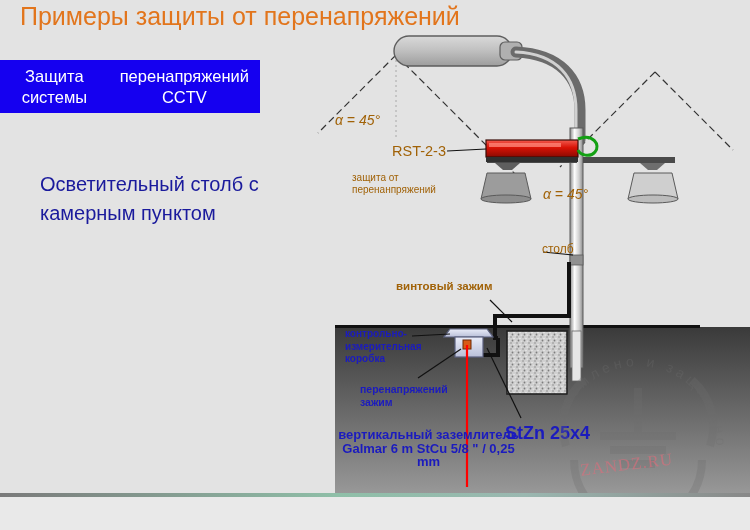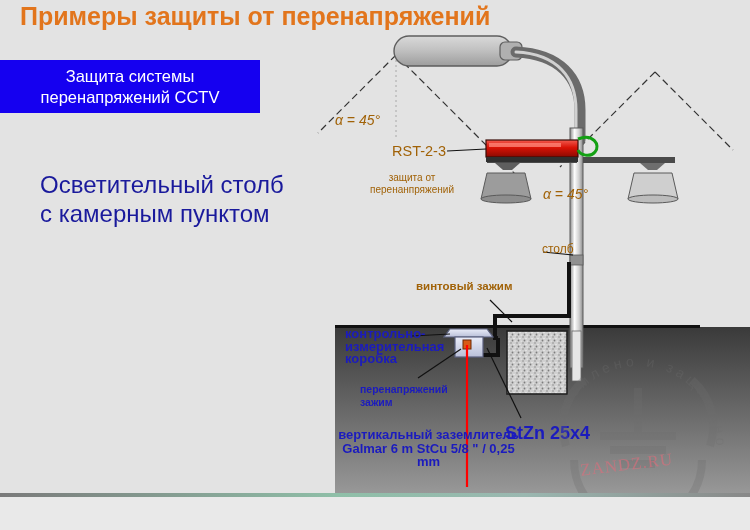--- a/index.html
+++ b/index.html
@@ -9,52 +9,51 @@
     font-family:"Liberation Sans", sans-serif;
     position:relative;
   }
   #slide{position:absolute;left:0;top:0;width:750px;height:530px;background:#e3e3e3;overflow:hidden;}
 
   
   .title{
     position:absolute;left:20px;top:2px;
     font-size:25px;color:#e2751c;letter-spacing:0px;
     white-space:nowrap;
-    font-weight:bold;
   }
 
   
   .cctv-box{
     position:absolute;left:0px;top:60px;width:260px;height:53px;
     background:#1500f0;color:#ffffff;
-    display:flex;flex-direction:column;align-items:center;justify-content:center;
+    display:flex;align-items:center;justify-content:center;
     font-size:16.5px;line-height:21px;text-align:center;
   }
 
   
   .lead-text{
     position:absolute;left:40px;top:170px;width:260px;
-    color:#1a1a9c;font-size:24px;line-height:29px;
+    color:#1a1a9c;font-size:20px;line-height:29px;
   }
 
   
   #diagram{position:absolute;left:0;top:0;width:750px;height:497px;}
 
   
   .lbl{position:absolute;white-space:nowrap;}
   .lbl-black{color:#a16207;}
   .lbl-blue{color:#1b1bbe;}
 
   .alpha1{left:335px;top:112px;font-size:14px;font-style:italic;}
   .alpha2{left:543px;top:186px;font-size:14px;font-style:italic;}
   .rstlabel{left:392px;top:143px;font-size:14.5px;}
-  .rstsub{left:352px;top:172px;font-size:10px;line-height:12px;text-align:center;width:120px;}
+  .rstsub{left:352px;top:172px;font-size:10px;line-height:12px;text-align:left;width:120px;}
   .stolb{left:542px;top:242px;font-size:12px;}
-  .vintovy{left:396px;top:280px;font-size:11.5px;font-weight:bold;margin-left:20px;}
-  .kontrol{left:345px;top:328px;font-size:13px;line-height:12.5px;font-weight:bold;}
+  .vintovy{left:396px;top:280px;font-size:11.5px;font-weight:bold;}
+  .kontrol{left:345px;top:328px;font-size:10px;line-height:12.5px;font-weight:bold;}
   .krest{left:360px;top:383px;font-size:10.5px;line-height:12.5px;font-weight:bold;}
   .vertik{left:336px;top:428px;font-size:13px;line-height:13.5px;font-weight:bold;text-align:center;width:185px;}
   .stzn{left:505px;top:423px;font-size:18px;font-weight:bold;}
 
   
   #watermark{position:absolute;left:538px;top:348px;width:200px;height:145px;opacity:.30;pointer-events:none;}
   #wm-zandz{position:absolute;left:580px;top:455px;font-size:17px;color:#e86a7a;opacity:.55;
             font-family:"Liberation Serif",serif;letter-spacing:1px;
             transform:rotate(-7deg);pointer-events:none;}
 

